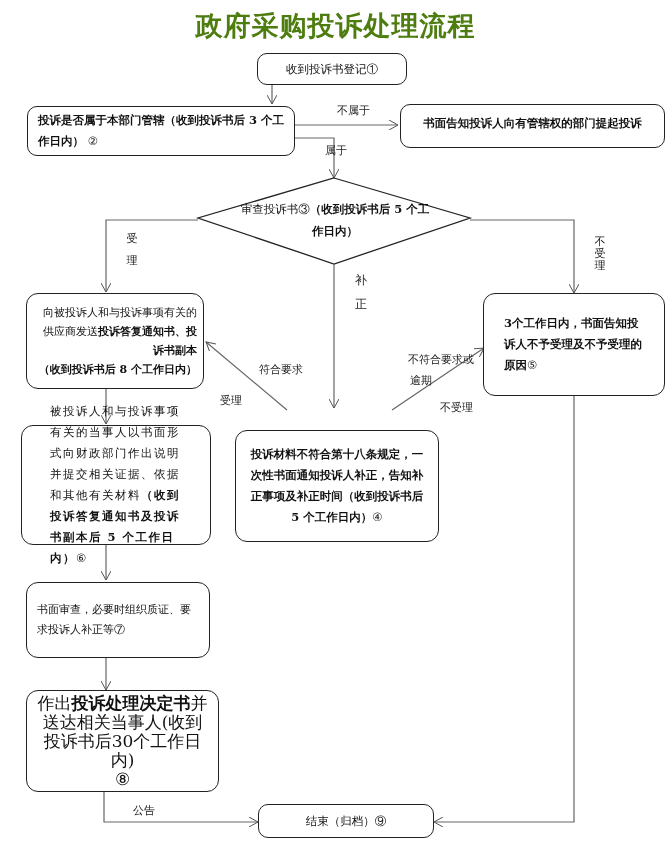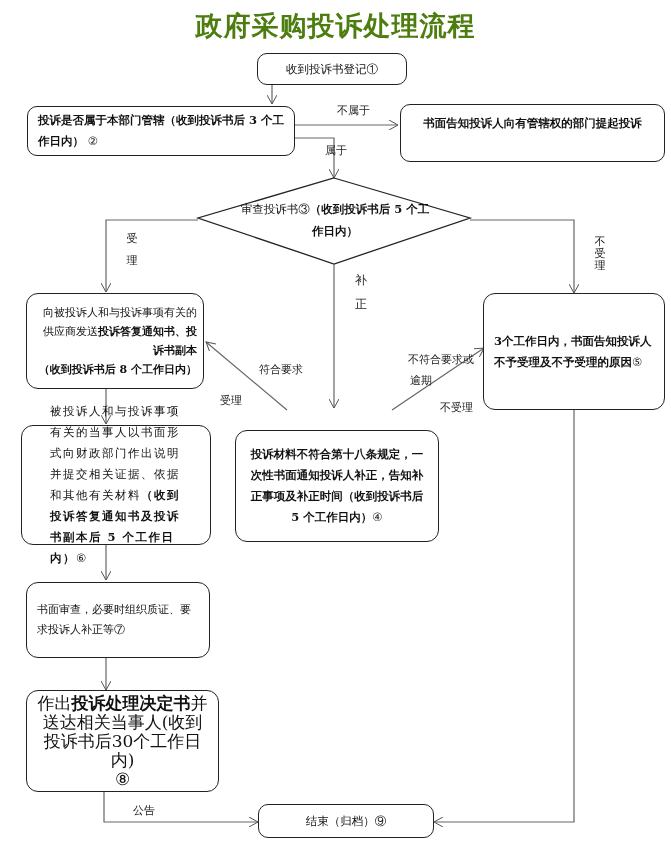--- a/index.html
+++ b/index.html
@@ -49,33 +49,33 @@
 </svg>
 
 <div class="box small-radius" style="left:257px;top:53px;width:150px;height:32px;">
   <span>收到投诉书登记①</span>
 </div>
 
 <div class="box left small-radius" style="left:27px;top:106px;width:268px;height:50px;padding:17px 10px;">
   <span><span class="b">投诉是否属于本部门管辖（收到投诉书后 3 个工作日内）</span> <span>②</span></span>
 </div>
 
-<div class="box small-radius" style="left:400px;top:104px;width:265px;height:58px;align-items:flex-start;padding-top:8px;">
+<div class="box small-radius" style="left:400px;top:104px;width:265px;height:44px;align-items:flex-start;padding-top:8px;">
   <span class="b">书面告知投诉人向有管辖权的部门提起投诉</span>
 </div>
 
 <div class="diamond-text">
   <span>审查投诉书③</span><span class="b">（收到投诉书后 5 个工作日内）</span>
 </div>
 
 <div class="box" style="left:26px;top:293px;width:178px;height:96px;font-size:11px;line-height:19px;padding:4px 6px;text-align:right;">
   <span><span>向被投诉人和与投诉事项有关的供应商发送</span><span class="b">投诉答复通知书、投诉书副本</span><br><span class="b">（收到投诉书后 8 个工作日内）</span></span>
 </div>
 
-<div class="box left" style="left:483px;top:293px;width:182px;height:117px;padding:4px 10px;">
+<div class="box left" style="left:483px;top:293px;width:182px;height:103px;padding:4px 20px;">
   <span><span class="b">3个工作日内，书面告知投诉人不予受理及不予受理的原因</span><span>⑤</span></span>
 </div>
 
 <div class="box left" style="left:21px;top:425px;width:190px;height:120px;font-size:11.5px;line-height:21px;padding:4px 28px;letter-spacing:1.5px;">
   <span><span>被投诉人和与投诉事项有关的当事人以书面形式向财政部门作出说明并提交相关证据、依据和其他有关材料</span><span class="b">（收到投诉答复通知书及投诉书副本后 5 个工作日内）</span><span>⑥</span></span>
 </div>
 
 <div class="box" style="left:235px;top:430px;width:204px;height:112px;padding:4px 12px;">
   <span><span class="b">投诉材料不符合第十八条规定，一次性书面通知投诉人补正，告知补正事项及补正时间（收到投诉书后 5 个工作日内）</span><span>④</span></span>
 </div>

